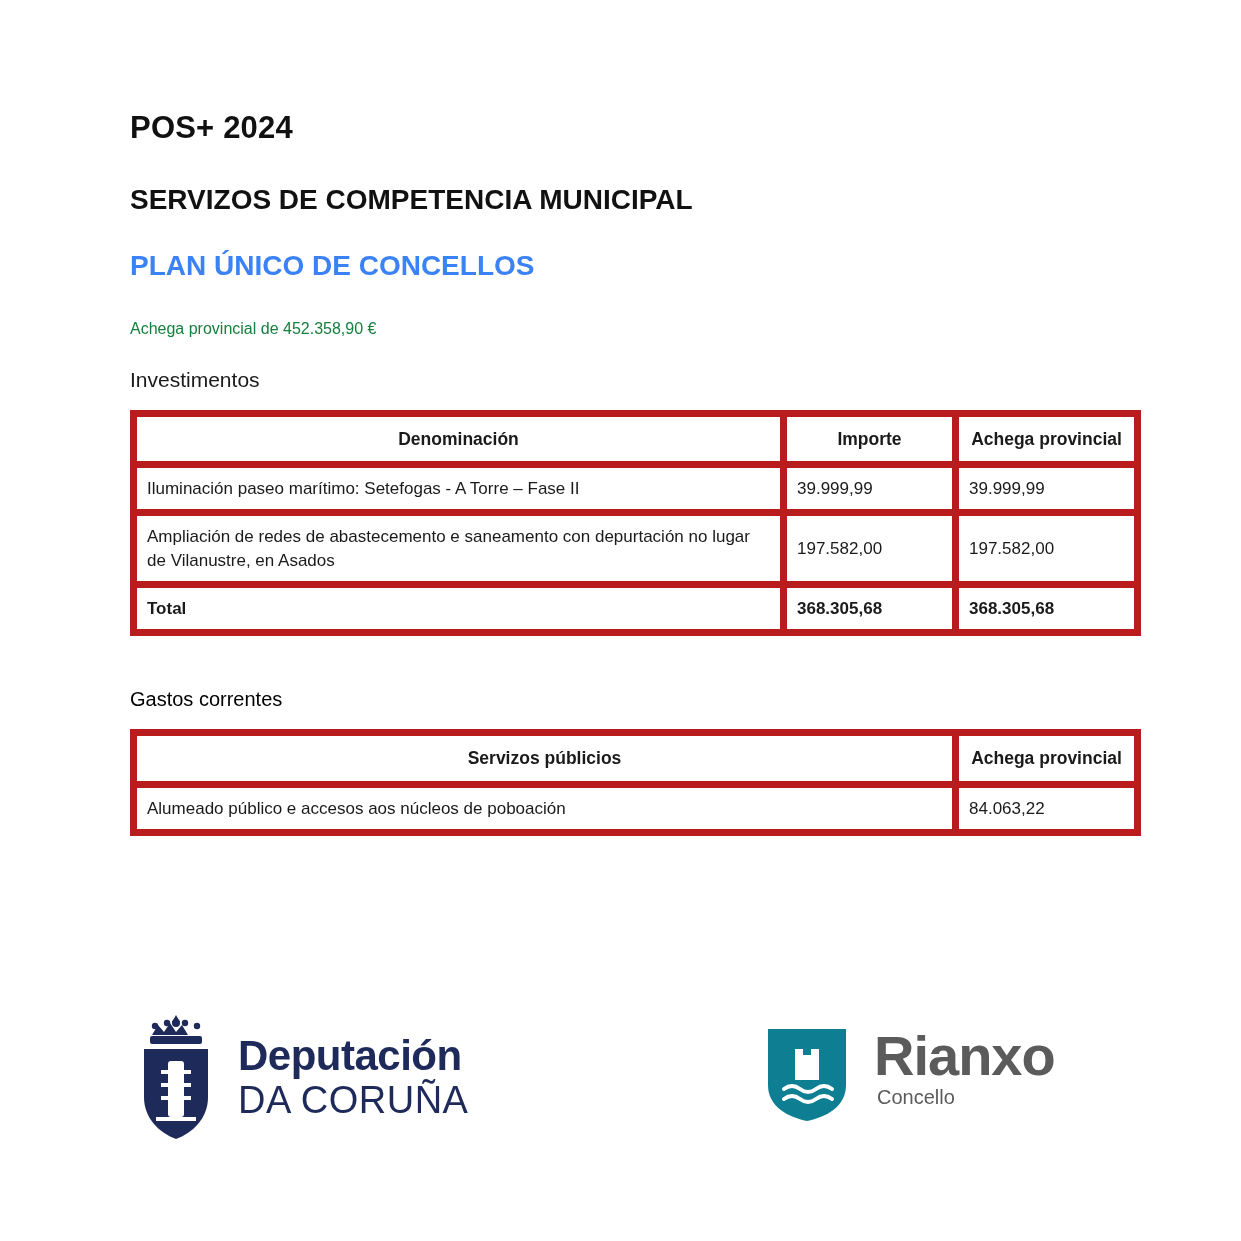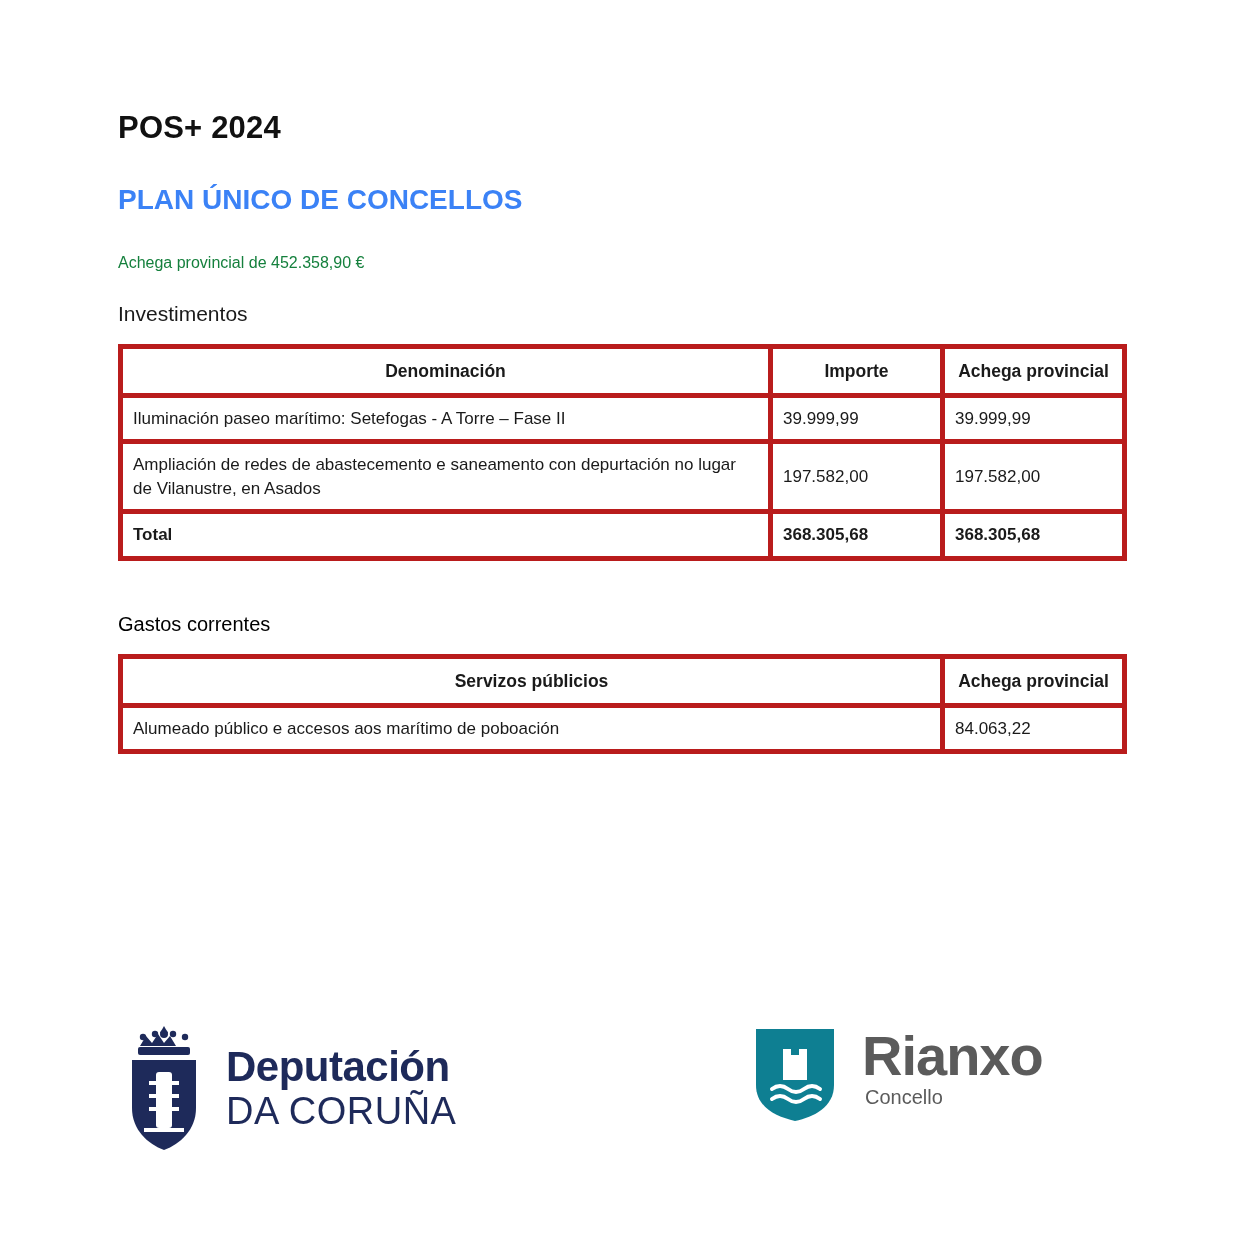--- a/index.html
+++ b/index.html
@@ -13,20 +13,21 @@
     font-family: "Liberation Sans", sans-serif;
     color: #1a1a1a;
     overflow: hidden;
   }
   .page {
     position: relative;
     width: 1162px;
     height: 1241px;
     box-sizing: border-box;
     padding: 110px 52px 0 118px;
+    margin-left: 12px;
   }
   .doc-title {
     font-size: 31px;
     font-weight: bold;
     letter-spacing: 0.2px;
     margin: 0 0 34px 0;
     color: #111111;
   }
   .doc-subtitle {
     font-size: 28px;
@@ -53,21 +54,21 @@
     margin: 0 0 18px 0;
     color: #1a1a1a;
   }
   table.data {
     border-collapse: collapse;
     width: 1004px;
     table-layout: fixed;
     font-size: 17px;
   }
   table.data td, table.data th {
-    border: 5px solid #b91c1c;
+    border: 7px solid #b91c1c;
     padding: 9px 10px;
     vertical-align: middle;
     line-height: 1.38;
     font-weight: normal;
   }
   table.data th {
     font-weight: bold;
     font-size: 17.5px;
     padding: 10px 10px;
   }
@@ -89,21 +90,21 @@
   .logos {
     position: absolute;
     left: 118px;
     bottom: 78px;
     width: 1005px;
     height: 150px;
   }
   .logo-dep {
     position: absolute;
     left: 0;
-    top: 11px;
+    top: 0;
     display: flex;
     align-items: center;
     gap: 16px;
   }
   .crest {
     width: 92px;
     height: 128px;
     position: relative;
   }
   .dep-text {
@@ -155,20 +156,21 @@
   }
 </style>
 </head>
 <body>
 
 <div class="page">
 
   <h1 class="doc-title">POS+ 2024</h1>
 
   <div class="doc-subtitle">
+    <div>SERVIZOS DE COMPETENCIA MUNICIPAL</div>
   </div>
 
   <div class="doc-subtitle2">PLAN ÚNICO DE CONCELLOS</div>
 
   <p class="achega-line">Achega provincial de 452.358,90 €</p>
 
   <p class="section-label">Investimentos</p>
 
   <table class="data">
     <colgroup>
@@ -210,21 +212,21 @@
       <col class="col-serv-ach">
     </colgroup>
     <thead>
       <tr>
         <th>Servizos públicios</th>
         <th>Achega provincial</th>
       </tr>
     </thead>
     <tbody>
       <tr>
-        <td>Alumeado público e accesos aos marítimo de poboación</td>
+        <td>Alumeado público e accesos aos núcleos de poboación</td>
         <td>84.063,22</td>
       </tr>
     </tbody>
   </table>
 
   <div class="logos">
 
     <div class="logo-dep">
       <span class="crest">
         <svg width="92" height="128" viewBox="0 0 92 128" xmlns="http://www.w3.org/2000/svg">

